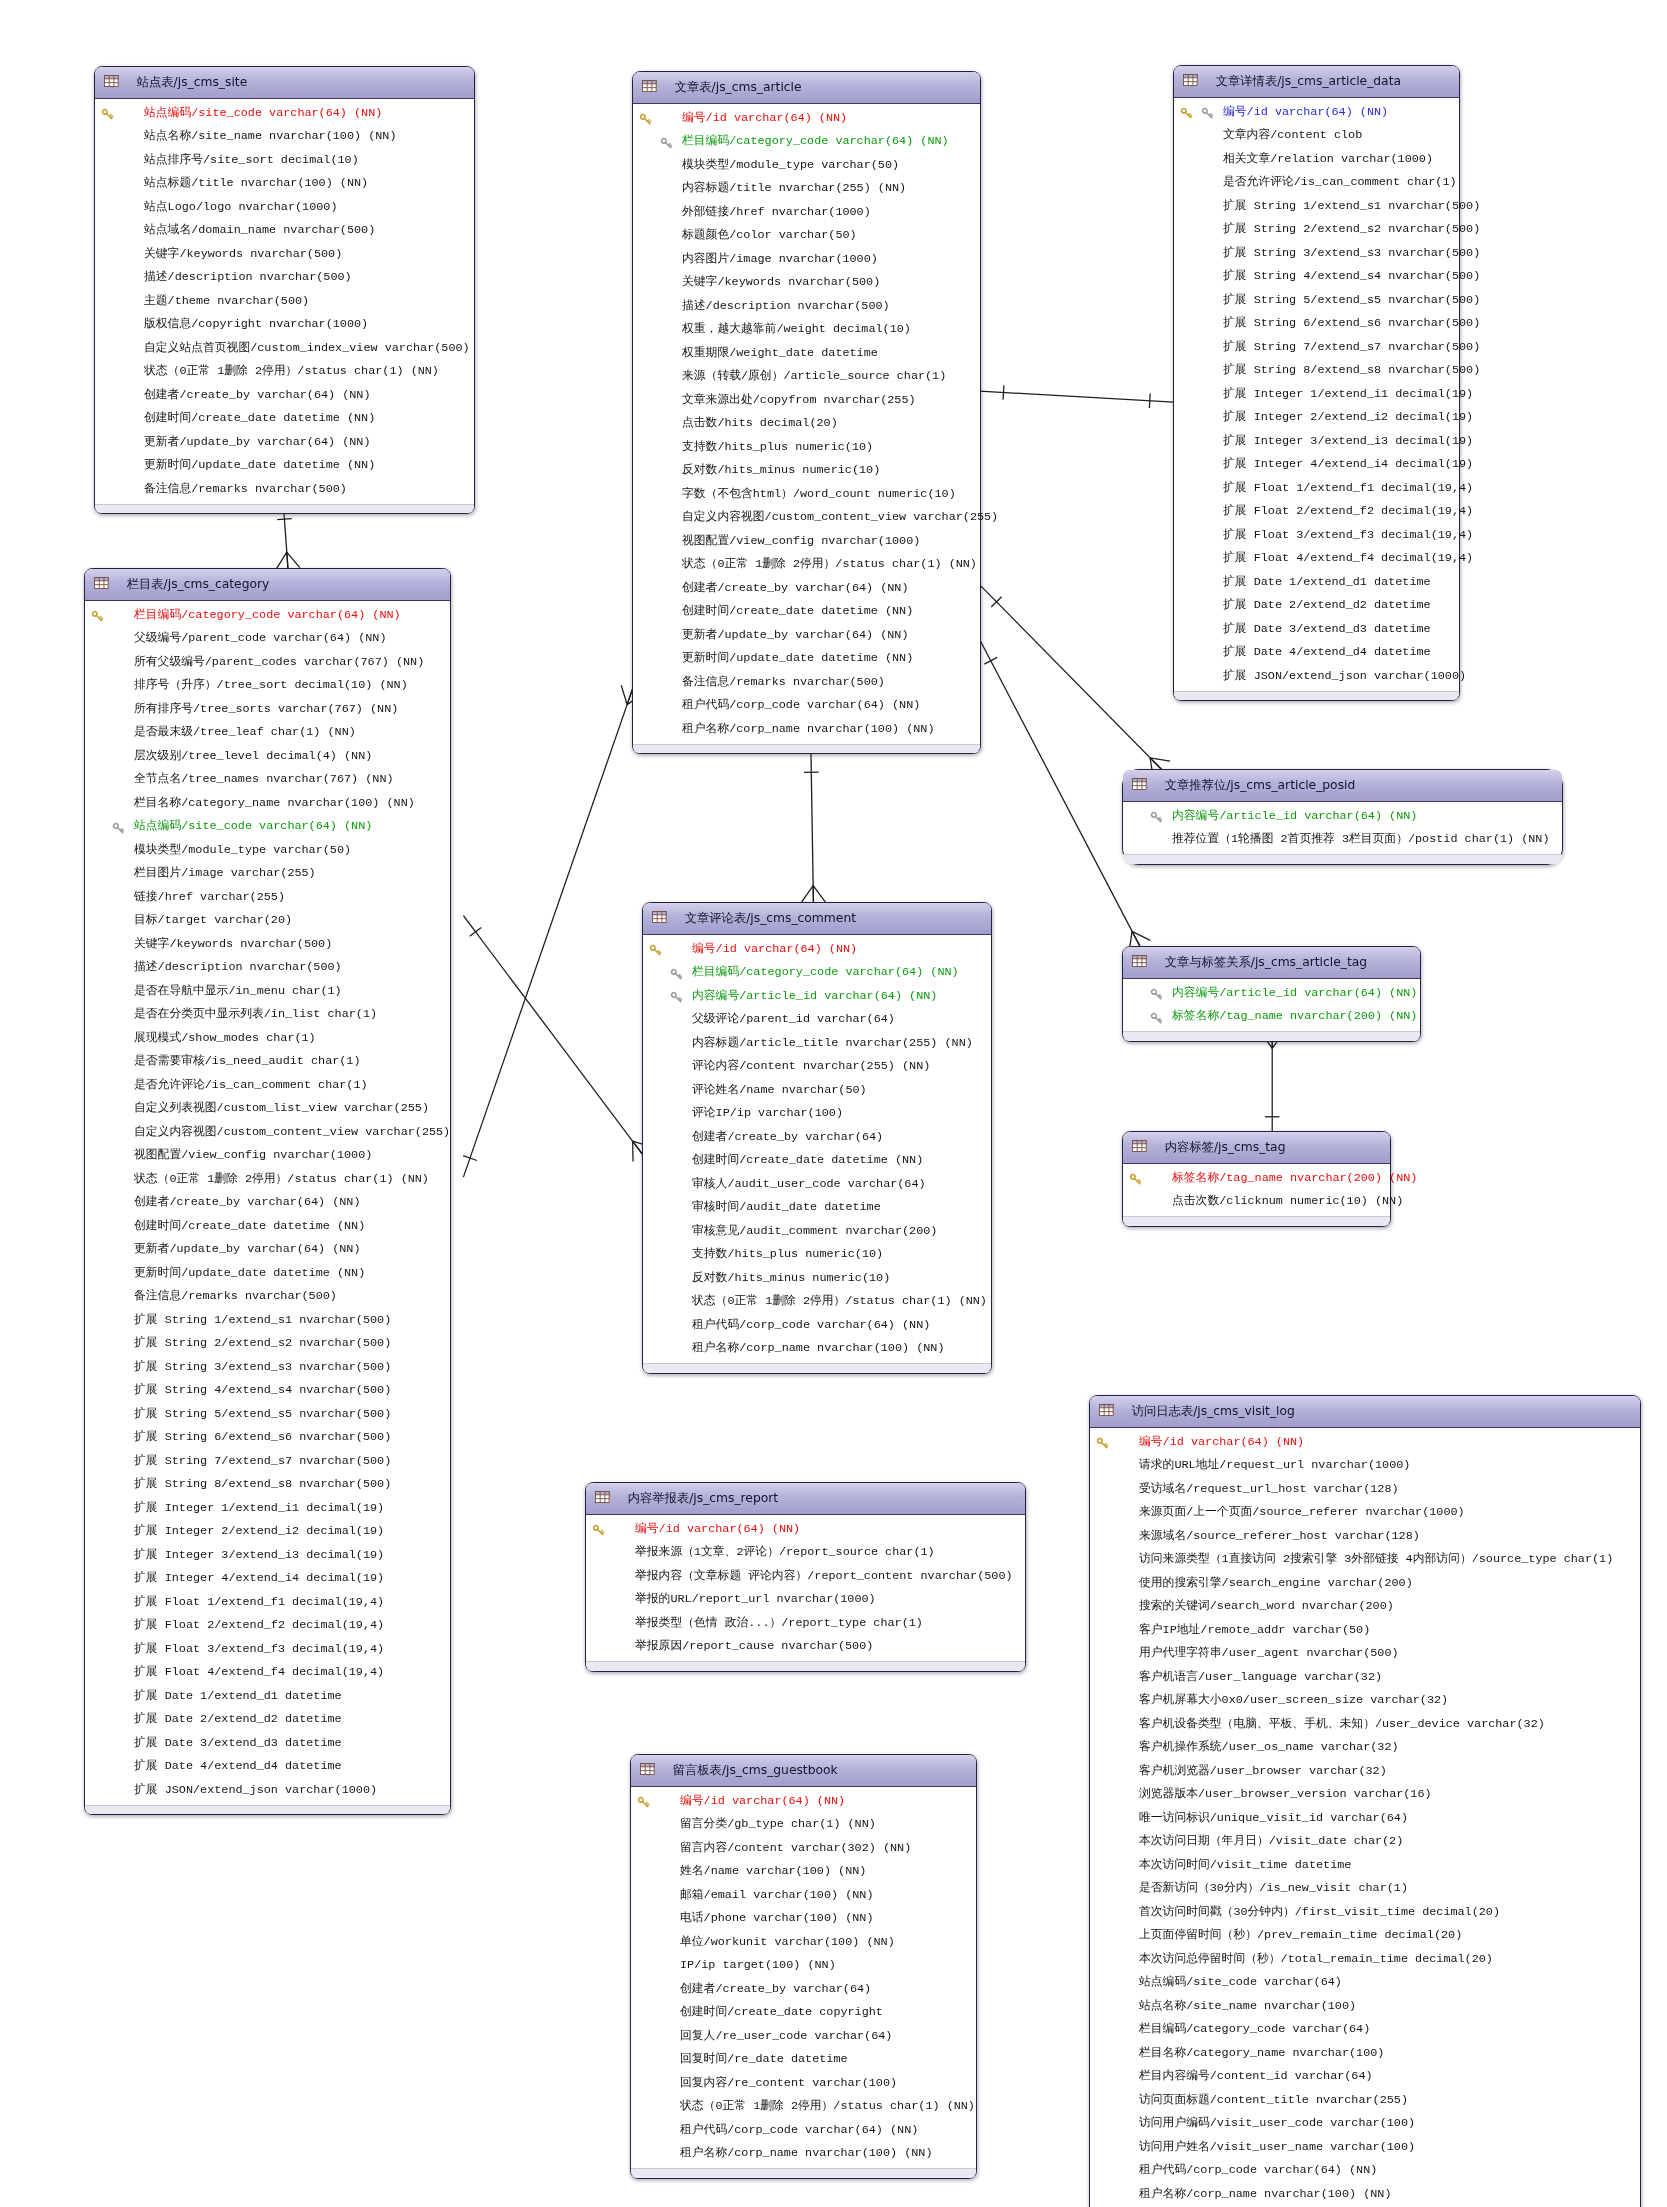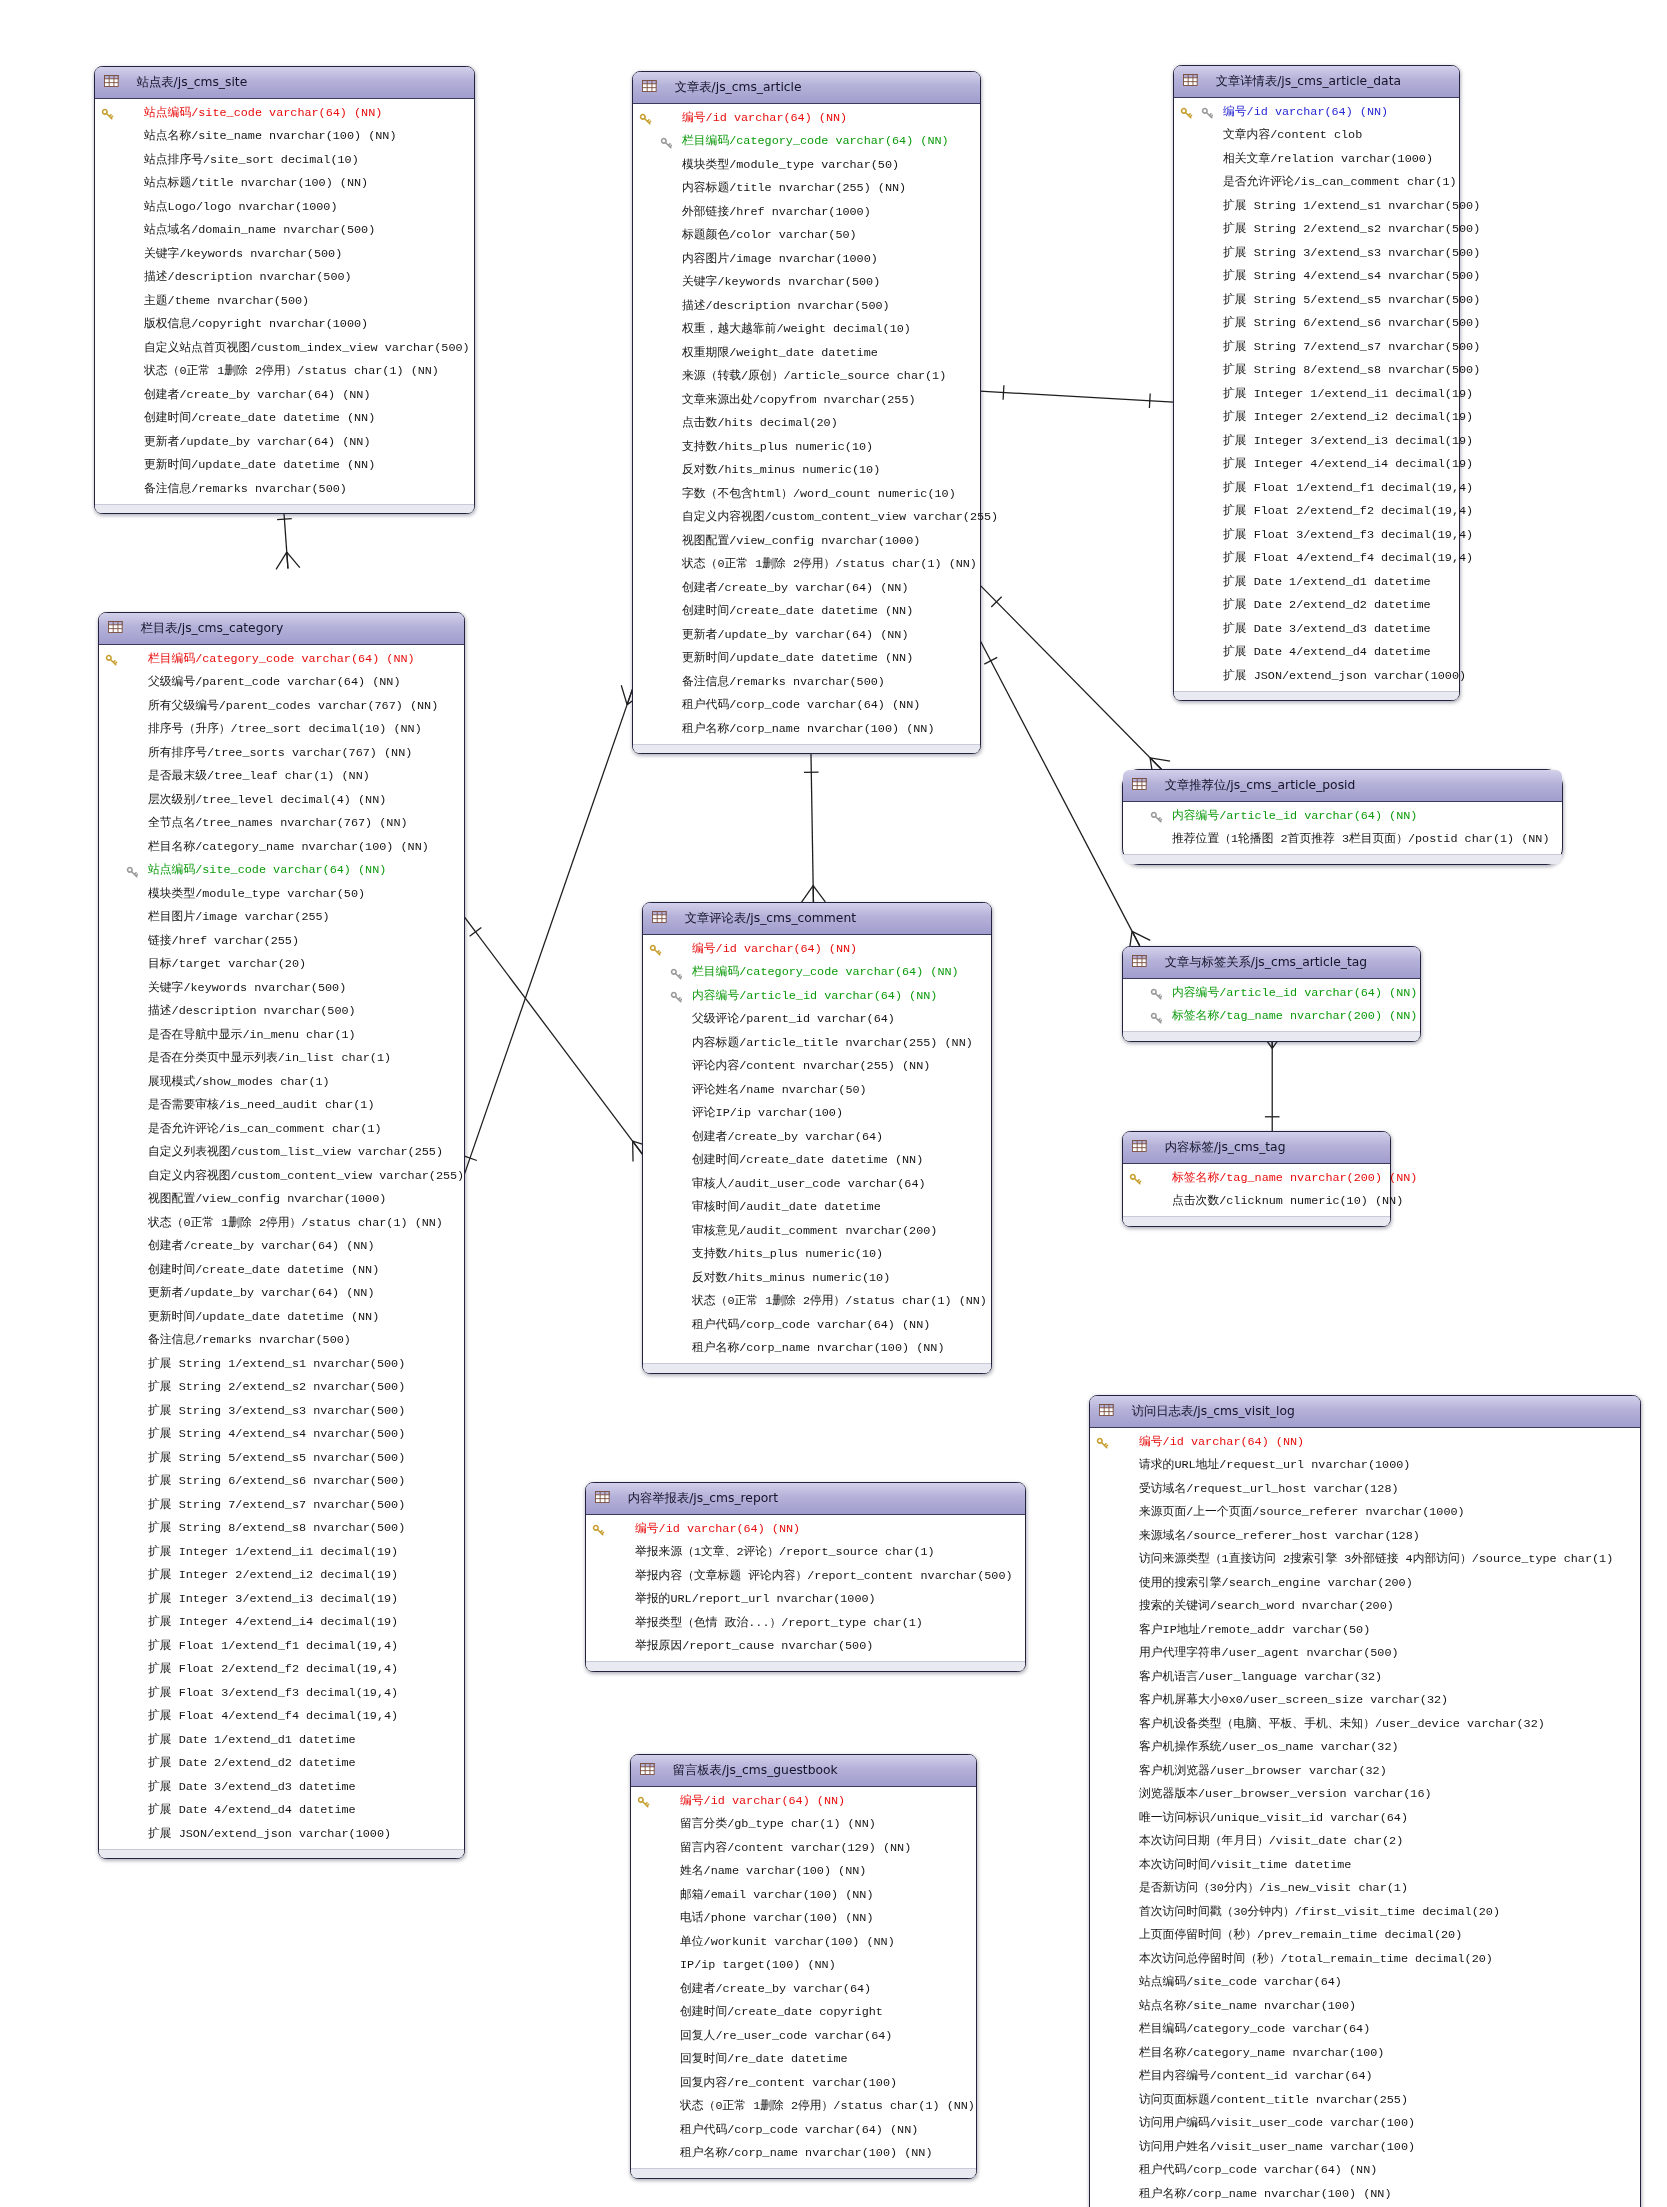--- a/index.html
+++ b/index.html
@@ -205,21 +205,21 @@
         <div class="col-row"><span class="ktext">扩展 Float 3/extend_f3 decimal(19,4)</span></div>
         <div class="col-row"><span class="ktext">扩展 Float 4/extend_f4 decimal(19,4)</span></div>
         <div class="col-row"><span class="ktext">扩展 Date 1/extend_d1 datetime</span></div>
         <div class="col-row"><span class="ktext">扩展 Date 2/extend_d2 datetime</span></div>
         <div class="col-row"><span class="ktext">扩展 Date 3/extend_d3 datetime</span></div>
         <div class="col-row"><span class="ktext">扩展 Date 4/extend_d4 datetime</span></div>
         <div class="col-row"><span class="ktext">扩展 JSON/extend_json varchar(1000)</span></div>
       </div>
       <div class="table-bottom"></div>
     </div>
-    <div class="table-card" style="left: 98px; top: 568px; width: 365px; margin-top: 44px;">
+    <div class="table-card" style="left: 84px; top: 568px; width: 365px;">
       <div class="table-header">
         <span><svg class="tbl-icon" viewBox="0 0 16 13" width="14.6" height="12">
             <rect x="0.5" y="0.5" width="15" height="12" fill="#ffffff" stroke="#7a5040"></rect>
             <rect x="0.5" y="0.5" width="15" height="3.6" fill="#b3aed7" stroke="#7a5040"></rect>
             <line x1="5.7" y1="0.5" x2="5.7" y2="12.5" stroke="#7a5040"></line>
             <line x1="10.9" y1="0.5" x2="10.9" y2="12.5" stroke="#7a5040"></line>
             <line x1="0.5" y1="8.3" x2="15.5" y2="8.3" stroke="#7a5040"></line>
           </svg></span>
         <span>栏目表/js_cms_category</span>
       </div>
@@ -423,21 +423,21 @@
             <line x1="0.5" y1="8.3" x2="15.5" y2="8.3" stroke="#7a5040"></line>
           </svg></span>
         <span>留言板表/js_cms_guestbook</span>
       </div>
       <div class="table-rows">
         <div class="col-row"><span class="key-icon key-pos-1"><svg viewBox="0 0 14 14" width="12.8" height="12.8">
               <circle cx="4.2" cy="4.2" r="2.5" fill="none" stroke="#c79f2f" stroke-width="1.7"></circle>
               <path d="M6 6 L11.8 11.8 M9.2 9.2 L11 7.4 M10.9 10.9 L12.7 9.1" stroke="#c79f2f" stroke-width="1.7" fill="none" stroke-linecap="round"></path>
             </svg></span><span class="ktext pk">编号/id varchar(64) (NN)</span></div>
         <div class="col-row"><span class="ktext">留言分类/gb_type char(1) (NN)</span></div>
-        <div class="col-row"><span class="ktext">留言内容/content varchar(129) (NN)</span></div>
+        <div class="col-row"><span class="ktext">留言内容/content varchar(302) (NN)</span></div>
         <div class="col-row"><span class="ktext">姓名/name varchar(100) (NN)</span></div>
         <div class="col-row"><span class="ktext">邮箱/email varchar(100) (NN)</span></div>
         <div class="col-row"><span class="ktext">电话/phone varchar(100) (NN)</span></div>
         <div class="col-row"><span class="ktext">单位/workunit varchar(100) (NN)</span></div>
         <div class="col-row"><span class="ktext">IP/ip target(100) (NN)</span></div>
         <div class="col-row"><span class="ktext">创建者/create_by varchar(64)</span></div>
         <div class="col-row"><span class="ktext">创建时间/create_date copyright</span></div>
         <div class="col-row"><span class="ktext">回复人/re_user_code varchar(64)</span></div>
         <div class="col-row"><span class="ktext">回复时间/re_date datetime</span></div>
         <div class="col-row"><span class="ktext">回复内容/re_content varchar(100)</span></div>

